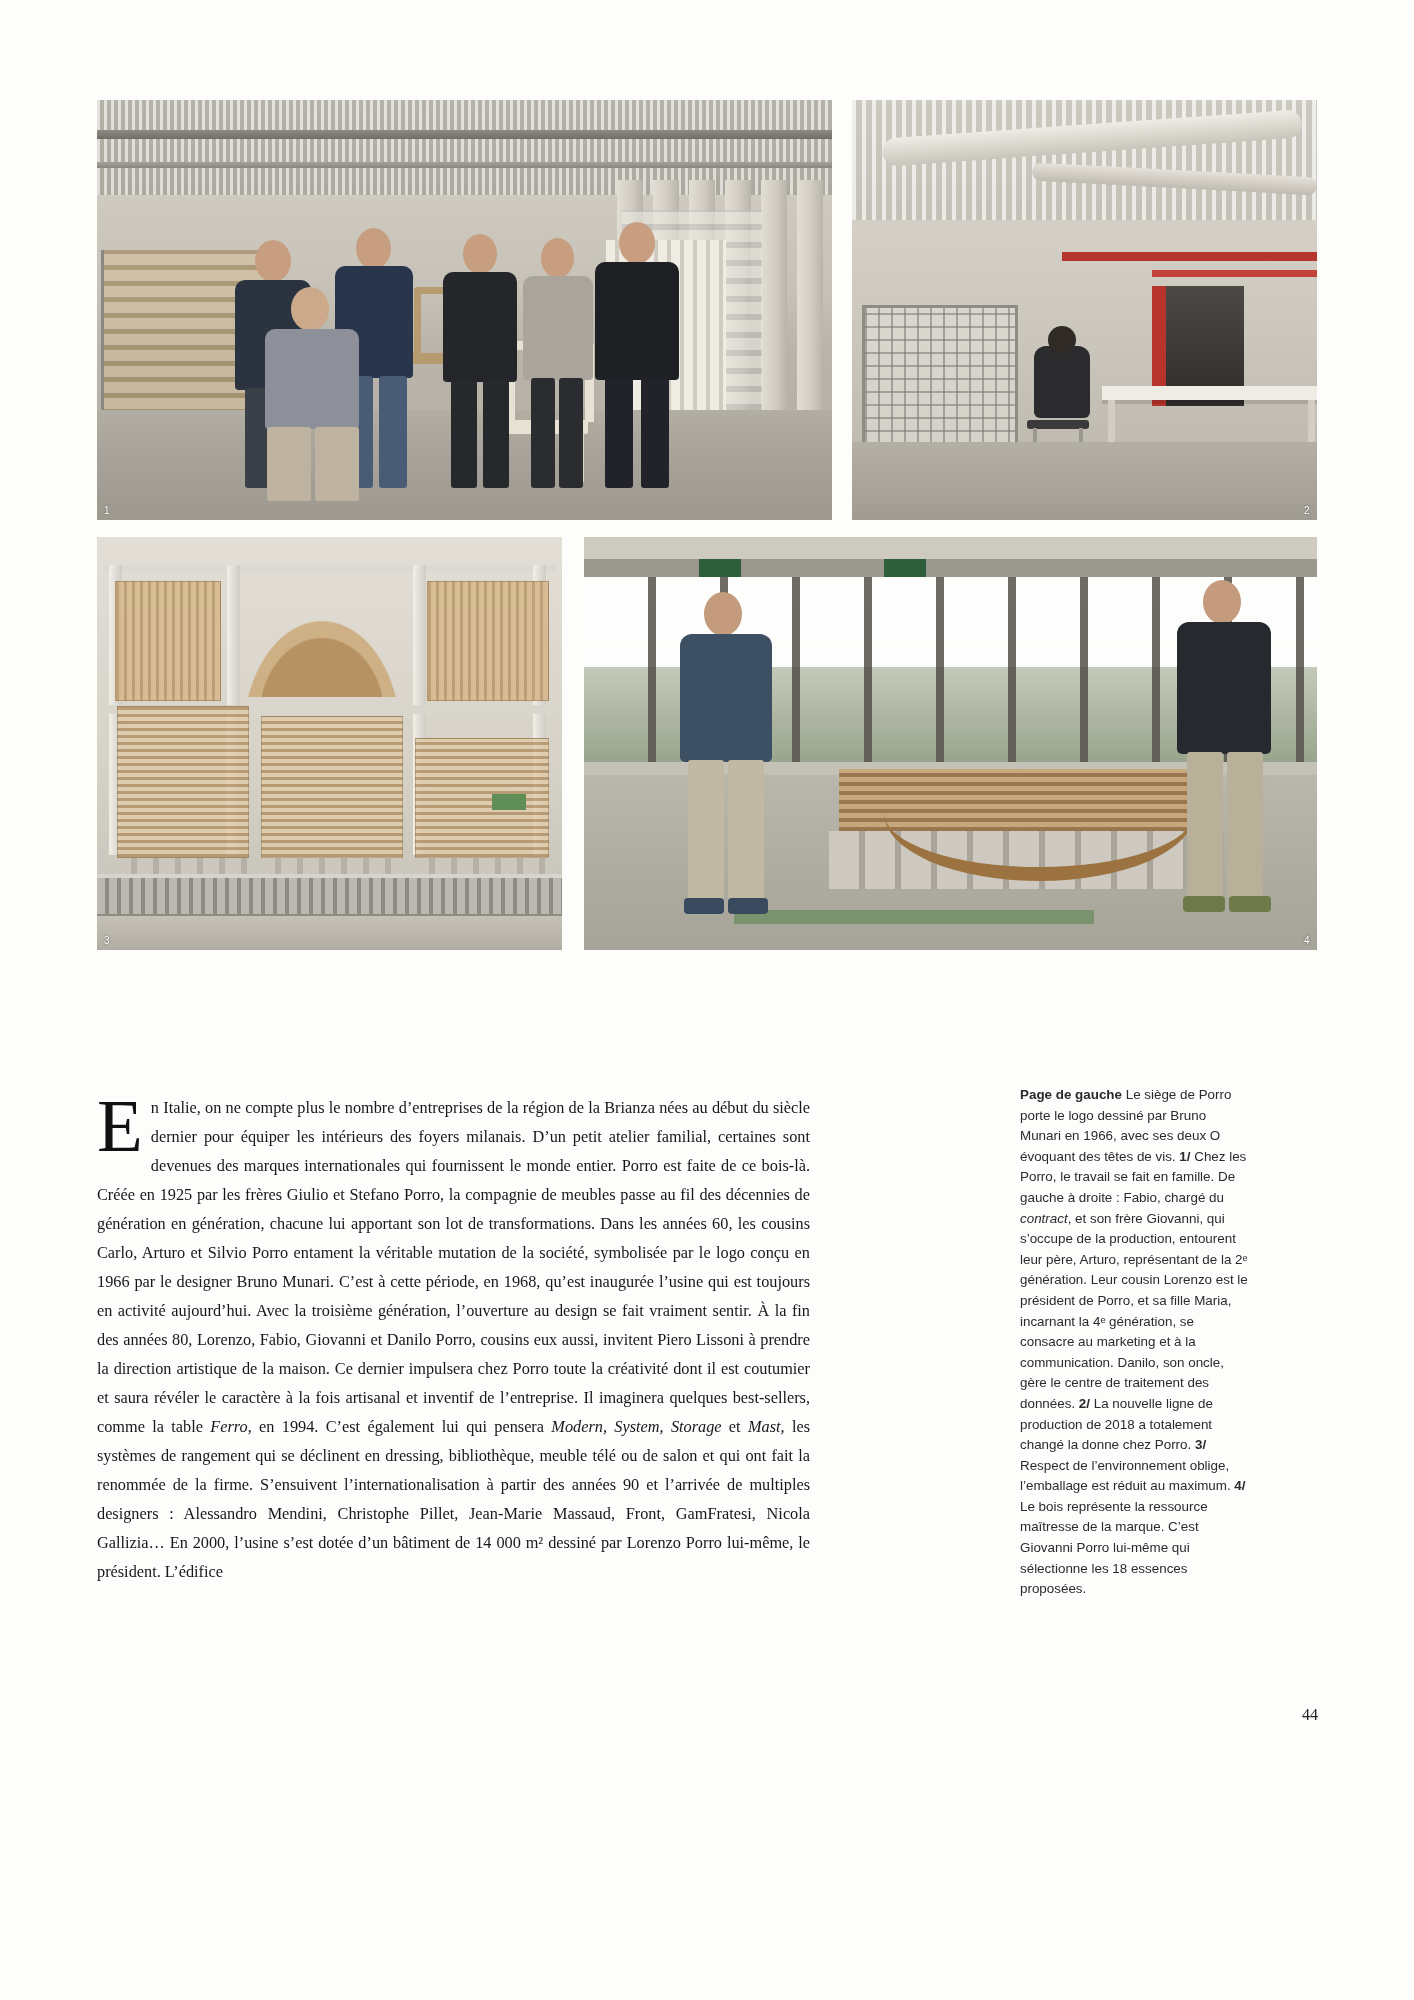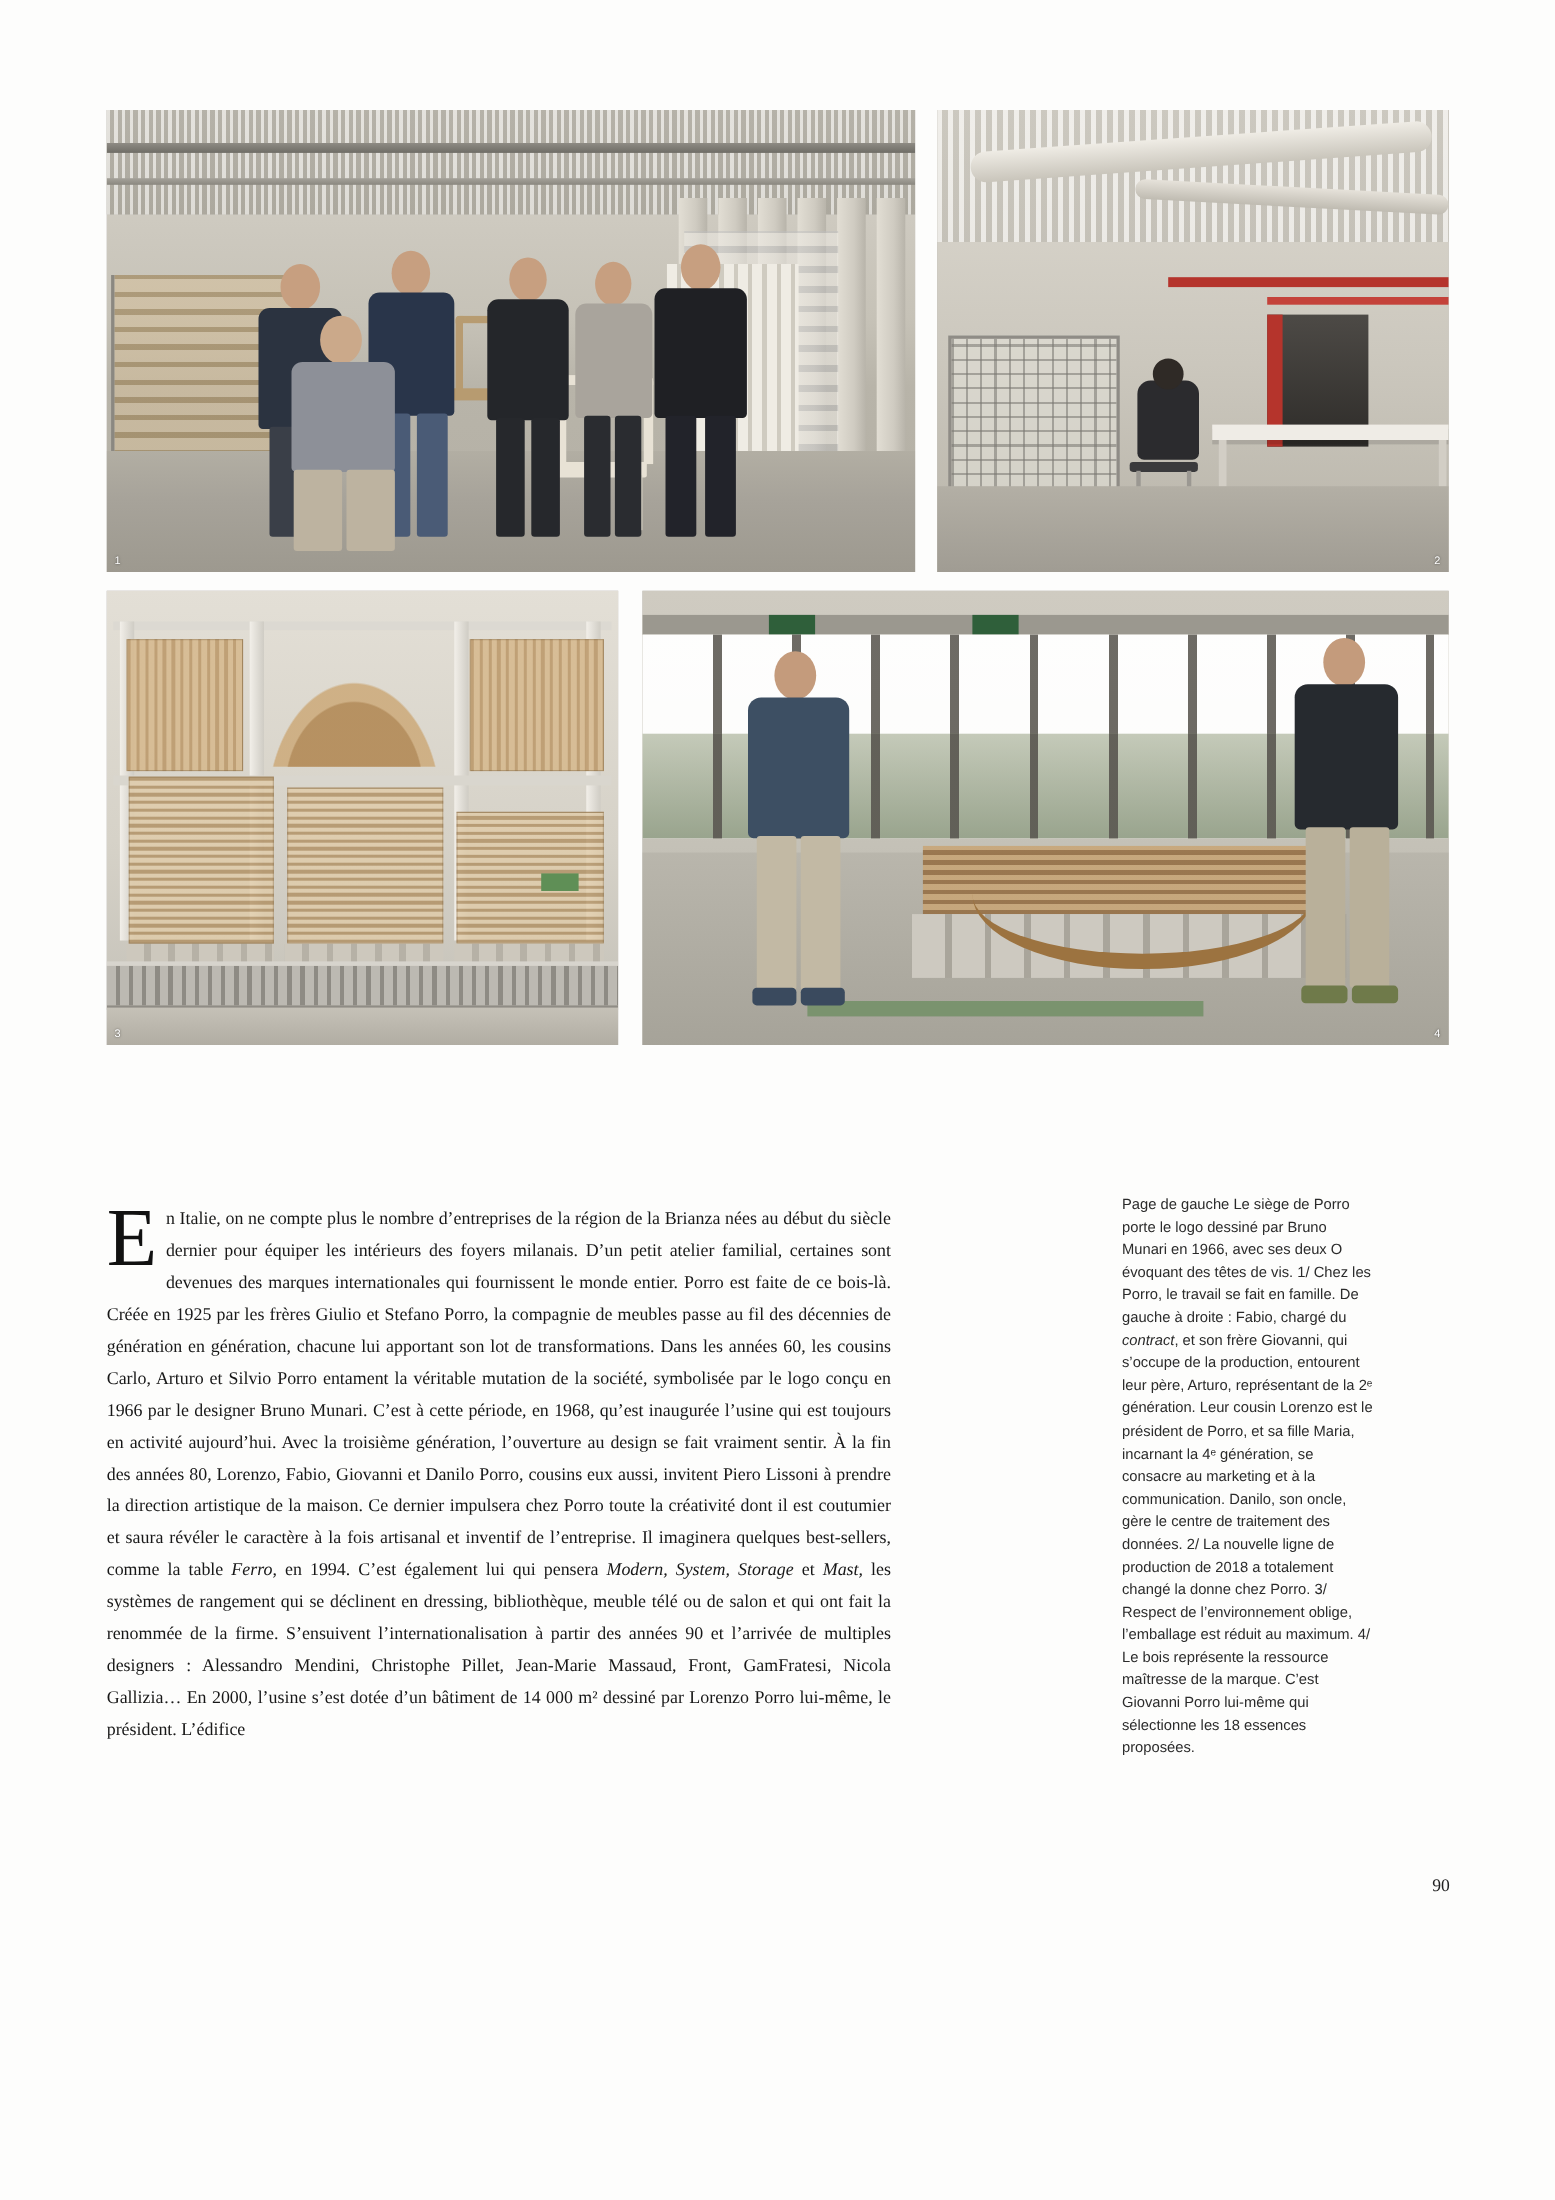--- a/index.html
+++ b/index.html
@@ -285,21 +285,21 @@
     position:absolute;
     left: 1020px;
     top: 1085px;
     width: 228px;
     font-family: "Liberation Sans", sans-serif;
     font-size: 13.4px;
     line-height: 20.6px;
     color: #2b2b2b;
   }
   .captions p { margin: 0; }
-  .captions b { font-weight: 400; }
+  .captions b { font-weight: 700; }
   .captions i { font-style: italic; }
 
   
   .folio {
     position:absolute;
     right: 96px;
     top: 1706px;
     font-family: "Liberation Serif", serif;
     font-size: 16px;
     color: #222;
@@ -465,15 +465,15 @@
   </div>
 
   <div class="maintext">
     <p><span class="dropcap">E</span><span>n Italie, on ne compte plus le nombre d’entreprises de la région de la Brianza nées au début du siècle dernier pour équiper les intérieurs des foyers milanais. D’un petit atelier familial, certaines sont devenues des marques internationales qui fournissent le monde entier. Porro est faite de ce bois-là. Créée en 1925 par les frères Giulio et Stefano Porro, la compagnie de meubles passe au fil des décennies de génération en génération, chacune lui apportant son lot de transformations. Dans les années 60, les cousins Carlo, Arturo et Silvio Porro entament la véritable mutation de la société, symbolisée par le logo conçu en 1966 par le designer Bruno Munari. C’est à cette période, en 1968, qu’est inaugurée l’usine qui est toujours en activité aujourd’hui. Avec la troisième génération, l’ouverture au design se fait vraiment sentir. À la fin des années 80, Lorenzo, Fabio, Giovanni et Danilo Porro, cousins eux aussi, invitent Piero Lissoni à prendre la direction artistique de la maison. Ce dernier impulsera chez Porro toute la créativité dont il est coutumier et saura révéler le caractère à la fois artisanal et inventif de l’entreprise. Il imaginera quelques best-sellers, comme la table </span><em>Ferro</em><span>, en 1994. C’est également lui qui pensera </span><em>Modern, System, Storage</em><span> et </span><em>Mast,</em><span> les systèmes de rangement qui se déclinent en dressing, bibliothèque, meuble télé ou de salon et qui ont fait la renommée de la firme. S’ensuivent l’internationalisation à partir des années 90 et l’arrivée de multiples designers : Alessandro Mendini, Christophe Pillet, Jean-Marie Massaud, Front, GamFratesi, Nicola Gallizia… En 2000, l’usine s’est dotée d’un bâtiment de 14 000 m² dessiné par Lorenzo Porro lui-même, le président. L’édifice</span></p>
   </div>
 
   <div class="captions">
     <p><b>Page de gauche</b><span> Le siège de Porro porte le logo dessiné par Bruno Munari en 1966, avec ses deux O évoquant des têtes de vis. </span><b>1/</b><span> Chez les Porro, le travail se fait en famille. De gauche à droite : Fabio, chargé du </span><i>contract</i><span>, et son frère Giovanni, qui s’occupe de la production, entourent leur père, Arturo, représentant de la 2ᵉ génération. Leur cousin Lorenzo est le président de Porro, et sa fille Maria, incarnant la 4ᵉ génération, se consacre au marketing et à la communication. Danilo, son oncle, gère le centre de traitement des données. </span><b>2/</b><span> La nouvelle ligne de production de 2018 a totalement changé la donne chez Porro. </span><b>3/</b><span> Respect de l’environnement oblige, l’emballage est réduit au maximum. </span><b>4/</b><span> Le bois représente la ressource maîtresse de la marque. C’est Giovanni Porro lui-même qui sélectionne les 18 essences proposées.</span></p>
   </div>
 
-  <div class="folio">90</div>
+  <div class="folio">44</div>
 
 </div>
 
 </body></html>

